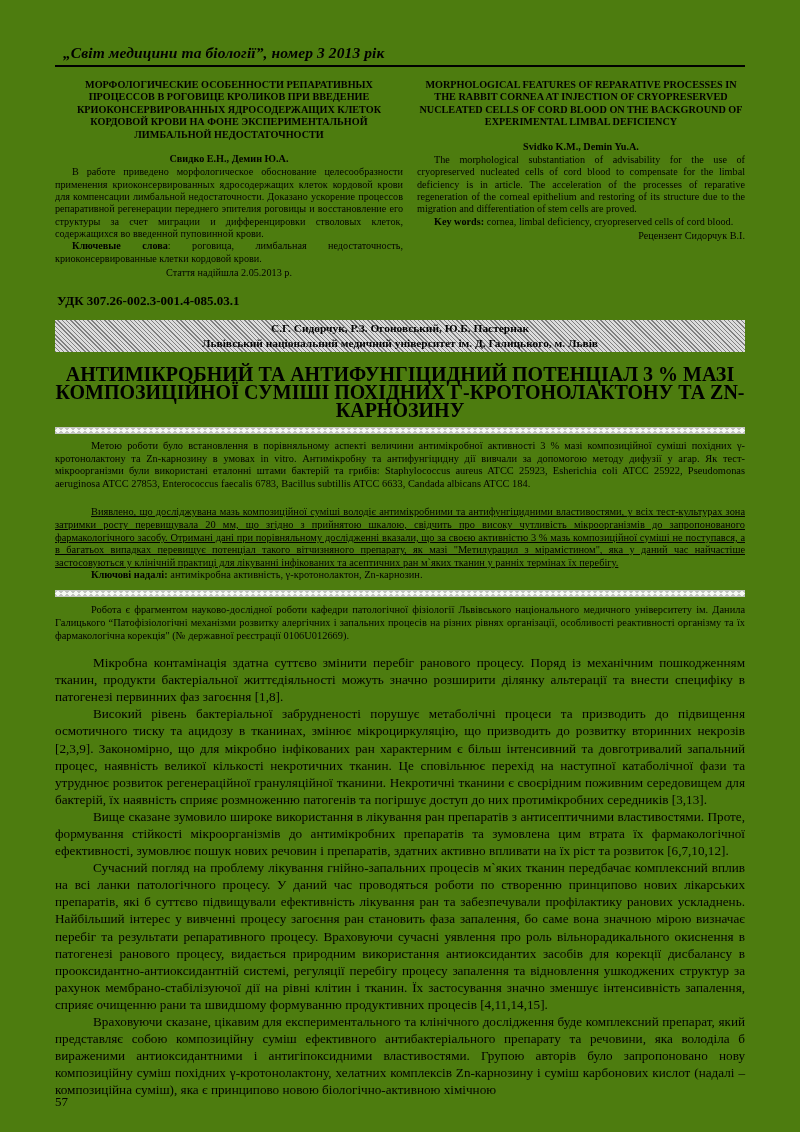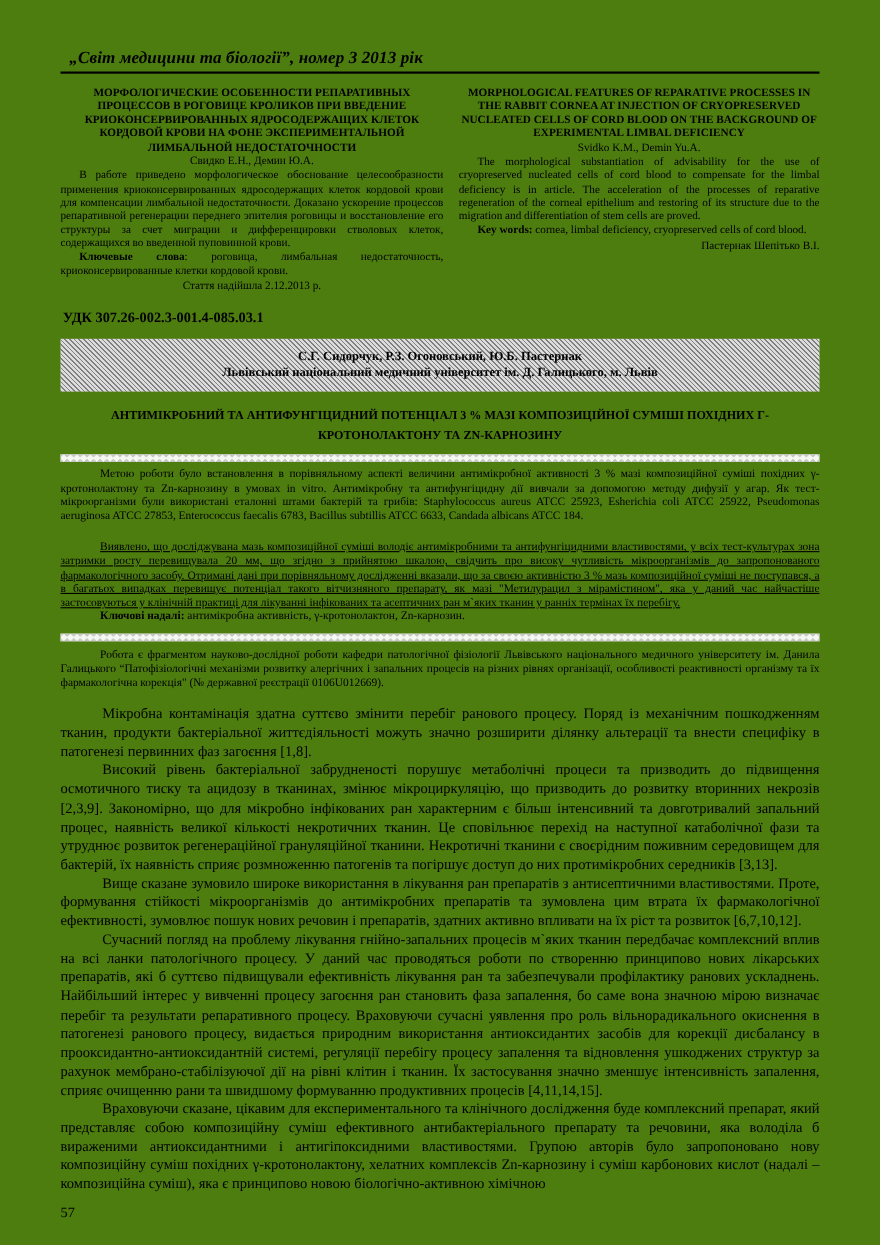--- a/index.html
+++ b/index.html
@@ -51,24 +51,25 @@
   .col-r { width: 328px; flex: 0 0 328px; }
 
   .ab-title {
     font-weight: bold;
     font-size: 10.2px;
     line-height: 12.4px;
     text-align: center;
     text-transform: uppercase;
   }
   .ab-authors {
-    font-weight: normal;
+    font-weight: bold;
     font-size: 10.2px;
     line-height: 12.4px;
     text-align: center;
+    margin-top: 12px;
   }
   .ab-body {
     font-size: 10.2px;
     line-height: 12.3px;
     text-align: justify;
     text-indent: 17px;
     margin-top: 1px;
   }
   .ab-kw {
     font-size: 10.2px;
@@ -94,21 +95,21 @@
   .udk {
     font-weight: bold;
     font-size: 13px;
     margin-top: 14px;
     padding-left: 2px;
   }
 
   
   .author-band {
     margin-top: 11px;
-    height: 48px;
+    height: 32px;
     display: flex;
     flex-direction: column;
     align-items: center;
     justify-content: center;
     background-color: #dcdcdc;
     background-image:
       repeating-linear-gradient(45deg,
         rgba(0,0,0,.42) 0px, rgba(0,0,0,.42) 1px,
         rgba(255,255,255,0) 1px, rgba(255,255,255,0) 3px);
   }
@@ -117,21 +118,21 @@
     font-size: 11.4px;
     line-height: 15px;
     text-align: center;
     color: #000;
   }
 
   
   .art-title {
     margin-top: 13px;
     font-weight: bold;
-    font-size: 11px;
+    font-size: 20px;
     line-height: 18px;
     text-align: center;
     text-transform: uppercase;
   }
 
   
   .zigzag {
     height: 7px;
     margin: 8px 0 6px 0;
     background-color: #ffffff;
@@ -196,29 +197,29 @@
   <div class="runhead">„Світ медицини та біології”, номер 3 2013 рік</div>
   <div class="runhead-rule"></div>
 
   <div class="abstract-cols">
 
     <div class="col col-l">
       <div class="ab-title">МОРФОЛОГИЧЕСКИЕ ОСОБЕННОСТИ РЕПАРАТИВНЫХ ПРОЦЕССОВ В РОГОВИЦЕ КРОЛИКОВ ПРИ ВВЕДЕНИЕ КРИОКОНСЕРВИРОВАННЫХ ЯДРОСОДЕРЖАЩИХ КЛЕТОК КОРДОВОЙ КРОВИ НА ФОНЕ ЭКСПЕРИМЕНТАЛЬНОЙ ЛИМБАЛЬНОЙ НЕДОСТАТОЧНОСТИ</div>
       <div class="ab-authors">Свидко Е.Н., Демин Ю.А.</div>
       <div class="ab-body">В работе приведено морфологическое обоснование целесообразности применения криоконсервированных ядросодержащих клеток кордовой крови для компенсации лимбальной недостаточности. Доказано ускорение процессов репаративной регенерации переднего эпителия роговицы и восстановление его структуры за счет миграции и дифференцировки стволовых клеток, содержащихся во введенной пуповинной крови.</div>
       <div class="ab-kw"><b>Ключевые слова</b><span>: роговица, лимбальная недостаточность, криоконсервированные клетки кордовой крови.</span></div>
-      <div class="ab-note">Стаття надійшла 2.12.2013 р.</div>
+      <div class="ab-note">Стаття надійшла 2.05.2013 р.</div>
     </div>
 
     <div class="col col-r">
       <div class="ab-title">MORPHOLOGICAL FEATURES OF REPARATIVE PROCESSES IN THE RABBIT CORNEA AT INJECTION OF CRYOPRESERVED NUCLEATED CELLS OF CORD BLOOD ON THE BACKGROUND OF EXPERIMENTAL LIMBAL DEFICIENCY</div>
       <div class="ab-authors">Svidko K.M., Demin Yu.A.</div>
       <div class="ab-body">The morphological substantiation of advisability for the use of cryopreserved nucleated cells of cord blood to compensate for the limbal deficiency is in article. The acceleration of the processes of reparative regeneration of the corneal epithelium and restoring of its structure due to the migration and differentiation of stem cells are proved.</div>
       <div class="ab-kw"><b>Key words:</b><span> cornea, limbal deficiency, cryopreserved cells of cord blood.</span></div>
-      <div class="ab-note-r">Пастернак Шепітько В.І.</div>
+      <div class="ab-note-r">Рецензент Сидорчук В.І.</div>
     </div>
 
   </div>
 
   <div class="udk">УДК 307.26-002.3-001.4-085.03.1</div>
 
   <div class="author-band">
     <div class="band-line">С.Г. Сидорчук, Р.З. Огоновський, Ю.Б. Пастернак</div>
     <div class="band-line">Львівський національний медичний університет ім. Д. Галицького, м. Львів</div>
   </div>

